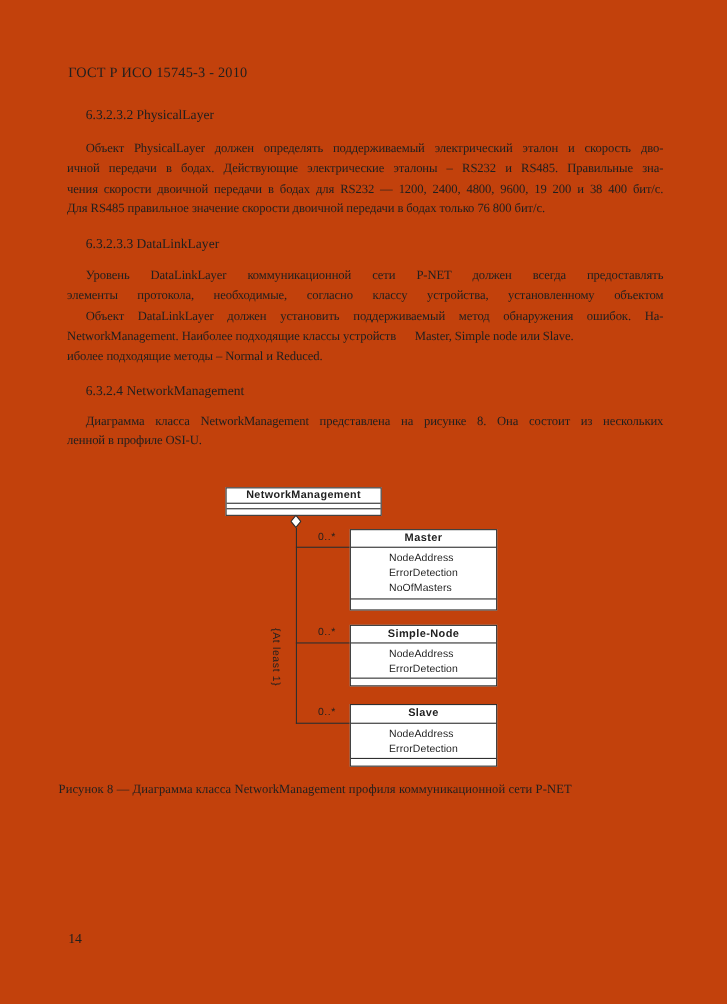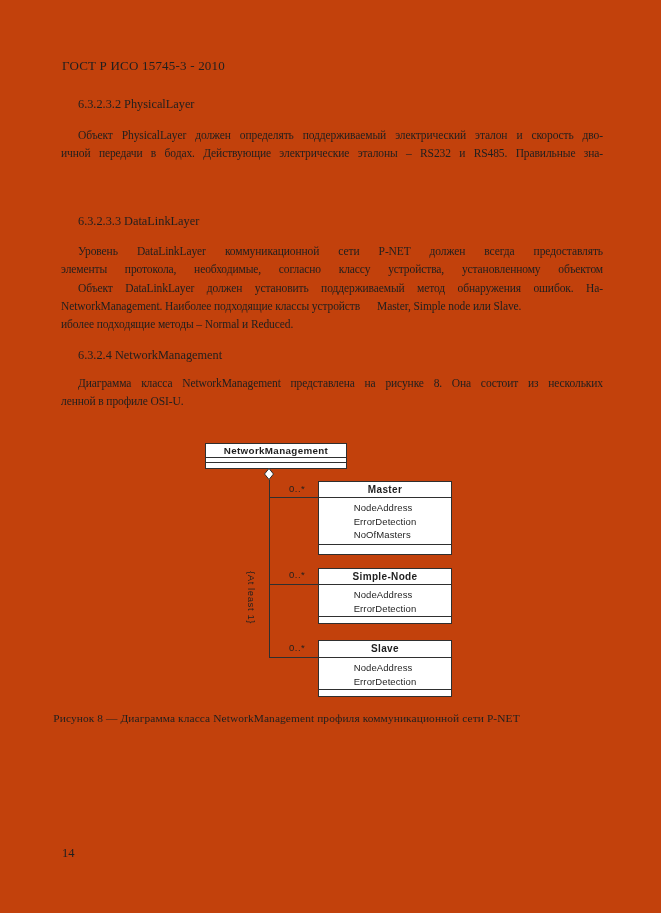--- a/index.html
+++ b/index.html
@@ -61,20 +61,22 @@
 <body>
 
 <div class="page">
 
   <div class="doc-header">ГОСТ Р ИСО 15745-3 - 2010</div>
 
   <div class="sec-heading" style="top:97px">6.3.2.3.2 PhysicalLayer</div>
   <div class="para" style="top:126px">
     <div class="line indent">Объект PhysicalLayer должен определять поддерживаемый электрический эталон и скорость дво-</div>
     <div class="line">ичной передачи в бодах. Действующие электрические эталоны –  RS232 и RS485. Правильные зна-</div>
+    <div class="line">чения скорости двоичной передачи в бодах для RS232 —  1200, 2400, 4800, 9600, 19 200 и 38 400 бит/с.</div>
+    <div class="line last">Для RS485 правильное значение скорости двоичной передачи в бодах только 76 800 бит/с.</div>
   </div>
 
   <div class="sec-heading" style="top:214px">6.3.2.3.3 DataLinkLayer</div>
   <div class="para" style="top:242px">
     <div class="line indent">Уровень DataLinkLayer коммуникационной сети P-NET должен всегда предоставлять</div>
     <div class="line">элементы протокола, необходимые, согласно классу устройства, установленному объектом</div>
     <div class="line indent">Объект DataLinkLayer должен установить поддерживаемый метод обнаружения ошибок. На-</div>
     <div class="line last">NetworkManagement. Наиболее подходящие классы устройств   Master, Simple node или Slave.</div>
     <div class="line last">иболее подходящие методы  –  Normal и Reduced.</div>
   </div>

